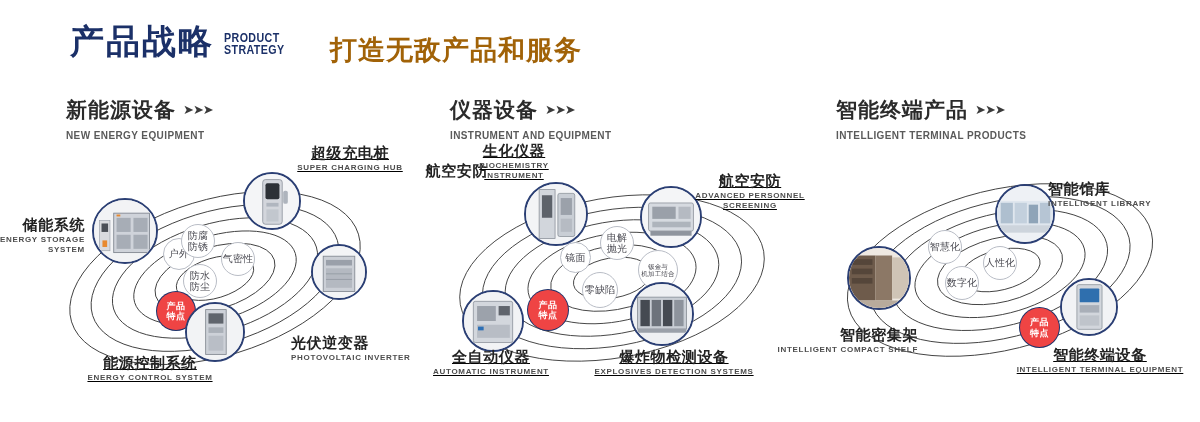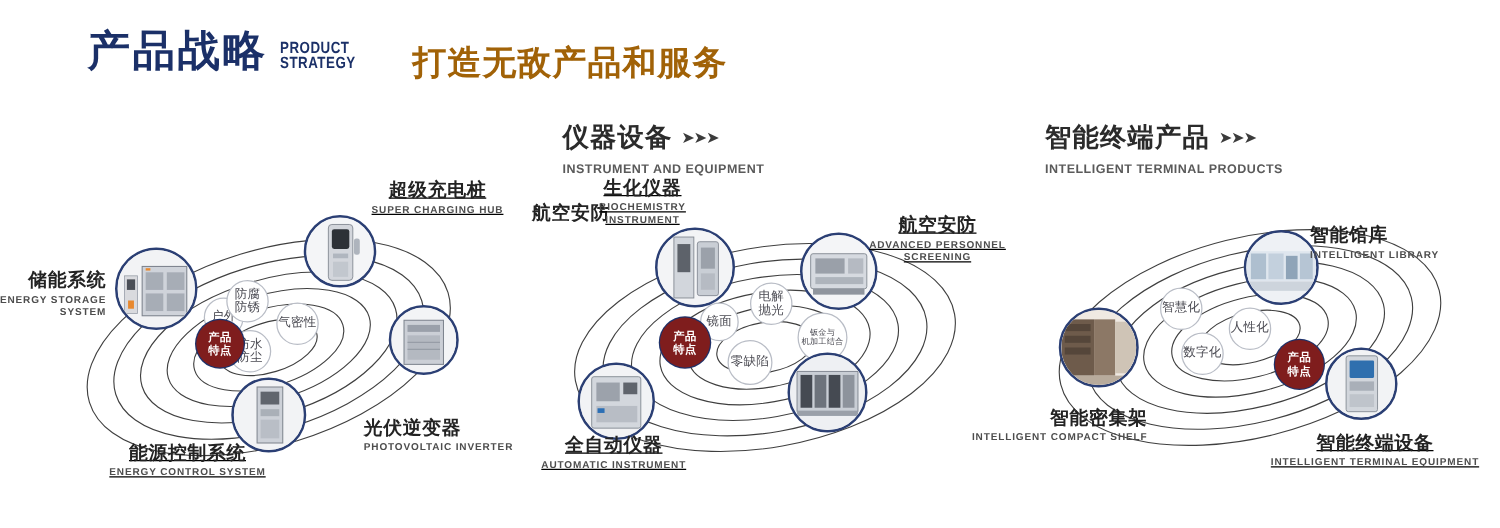--- a/index.html
+++ b/index.html
@@ -50,25 +50,26 @@
   
   .bub {
     position: absolute; border-radius: 50%;
     border: 1px solid #b9bdc6; background: #ffffff;
     display: flex; align-items: center; justify-content: center;
     text-align: center; color: #4a4a52; line-height: 1.15;
     font-size: 10px; letter-spacing: 0.2px;
   }
   .badge {
     position: absolute; border-radius: 50%;
-    background: #7f1d1d; color: #fff;
+    background: #ef4444; color: #fff;
     display: flex; align-items: center; justify-content: center;
     text-align: center; line-height: 1.15;
     font-size: 9px; font-weight: 700; letter-spacing: 0.5px;
     box-shadow: 0 0 0 1px #1e3169;
+    margin-top: 36px;
   }
 
   
   .lbl { position: absolute; }
   .lbl .cn { font-size: 15px; font-weight: 700; color: #232323; letter-spacing: 0.6px; line-height: 1.15; white-space: nowrap; }
   .lbl .en { font-size: 8px; font-weight: 700; color: #4d4d4d; letter-spacing: 0.7px; line-height: 1.25; margin-top: 2px; }
   .lbl.right { text-align: right; }
   .lbl.center { text-align: center; text-decoration: underline; }
   .lbl.left { text-align: left; }
 </style>
@@ -79,20 +80,24 @@
 
   <div class="hdr">
     <div class="hdr-cn">产品战略</div>
     <div class="hdr-en">
       <div>PRODUCT</div>
       <div>STRATEGY</div>
     </div>
   </div>
   <div class="hdr-sub">打造无敌产品和服务</div>
 
+  <div class="sec" style="left:66px; top:96px;">
+    <div><span class="sec-cn">新能源设备</span><span class="sec-arrows">➤➤➤</span></div>
+    <div class="sec-en">NEW ENERGY EQUIPMENT</div>
+  </div>
   <div class="sec" style="left:450px; top:96px;">
     <div><span class="sec-cn">仪器设备</span><span class="sec-arrows">➤➤➤</span></div>
     <div class="sec-en">INSTRUMENT AND EQUIPMENT</div>
   </div>
   <div class="sec" style="left:836px; top:96px;">
     <div><span class="sec-cn">智能终端产品</span><span class="sec-arrows">➤➤➤</span></div>
     <div class="sec-en">INTELLIGENT TERMINAL PRODUCTS</div>
   </div>
 
   <div class="cluster" style="left:55px; top:150px; width:360px; height:250px;">
@@ -271,20 +276,24 @@
       <svg class="ph" viewBox="0 0 64 64">
         <rect width="64" height="64" fill="#eef0f3"></rect>
         <rect x="6" y="14" width="52" height="34" fill="#c9ced5" stroke="#7f858f" stroke-width="0.8"></rect>
         <rect x="9" y="17" width="10" height="28" fill="#454a52"></rect>
         <rect x="21" y="17" width="10" height="28" fill="#6d737c"></rect>
         <rect x="33" y="17" width="10" height="28" fill="#454a52"></rect>
         <rect x="45" y="17" width="10" height="28" fill="#8d939c"></rect>
         <rect x="6" y="48" width="52" height="4" fill="#9aa0a9"></rect>
       </svg>
     </div>
+    <div class="lbl center" style="left:150px; top:198px; width:168px;">
+      <div class="cn">爆炸物检测设备</div>
+      <div class="en">EXPLOSIVES DETECTION SYSTEMS</div>
+    </div>
   </div>
 
   <div class="cluster" style="left:820px; top:150px; width:370px; height:250px;">
 
     <svg class="orbits" width="370" height="250" viewBox="0 0 370 250">
       <g fill="none" stroke="#2b2b2b" stroke-width="0.9" opacity="0.9" transform="translate(180,120) rotate(-14)">
         <ellipse rx="156" ry="80"></ellipse>
           <ellipse rx="133" ry="68"></ellipse>
           <ellipse rx="110" ry="56"></ellipse>
         <ellipse rx="87" ry="44"></ellipse>

